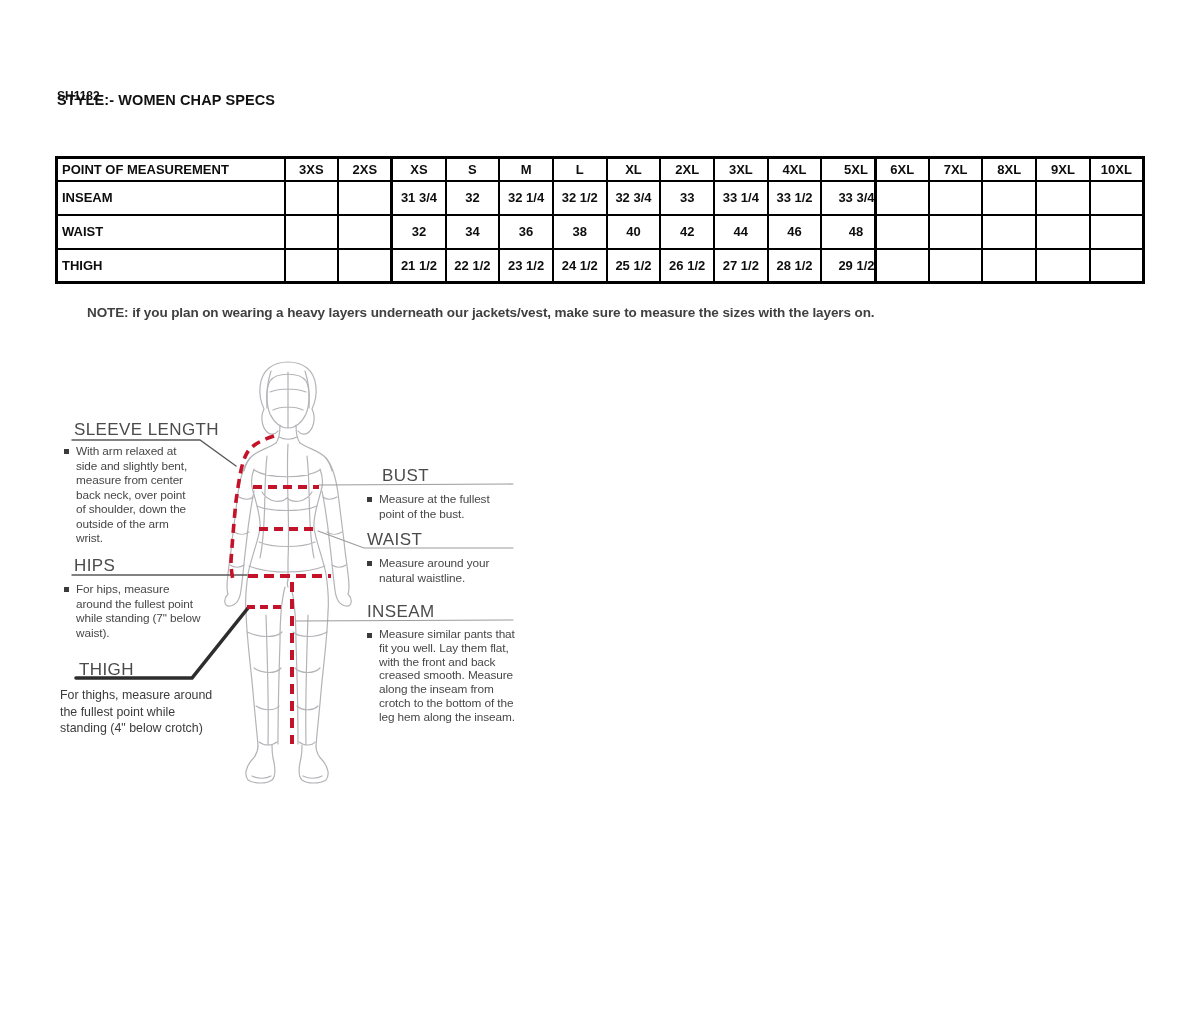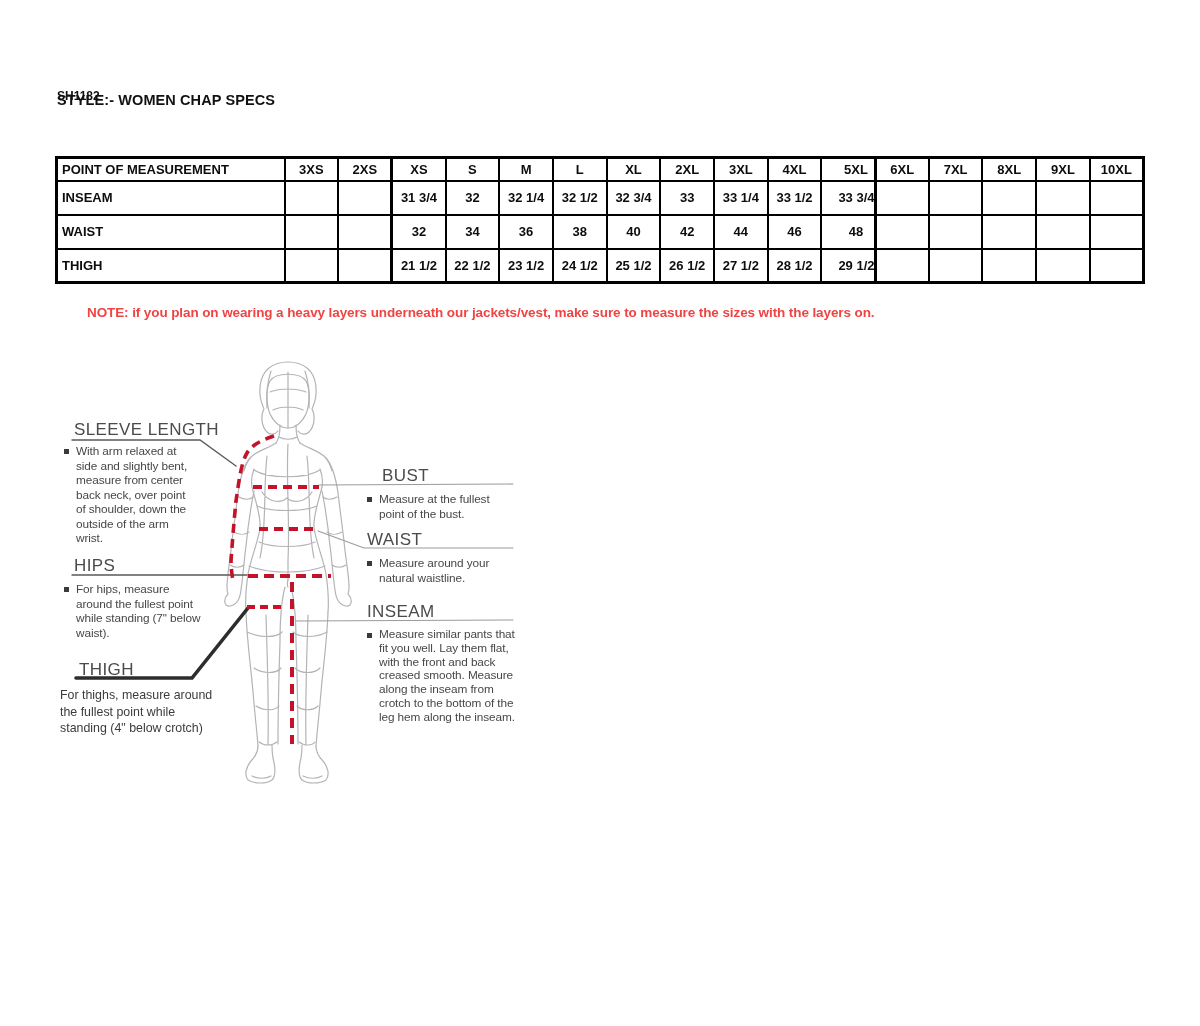--- a/index.html
+++ b/index.html
@@ -27,21 +27,21 @@
     overflow:hidden; white-space:nowrap;
   }
   table.spec thead tr { height:23px; }
   table.spec tbody tr { height:34px; }
   table.spec thead th { border-bottom:1px solid #1d4ed8; }
   table.spec .pom { text-align:left; padding-left:4px; }
   table.spec .tL { border-left:3px solid #000; }
   table.spec .tR { border-right:3px solid #000;padding-left:16px; }
   .note {
     position:absolute; left:57px; top:305px; width:1050px;
-    font-size:13.5px; font-weight:bold; color:#ef4444; letter-spacing:-.1px;padding-left:30px;
+    font-size:13.5px; font-weight:bold; color:#404040; letter-spacing:-.1px;padding-left:30px;
   }
   .diagram-svg { position:absolute; left:0; top:0; width:1200px; height:1026px; pointer-events:none; }
   .mtitle {
     position:absolute; font-size:17px; color:#4b4b4b; letter-spacing:.4px;
     font-weight:normal;
   }
   .mbody {
     position:absolute; font-size:11.8px; line-height:14.5px; color:#474747;
     letter-spacing:-.1px;
   }

